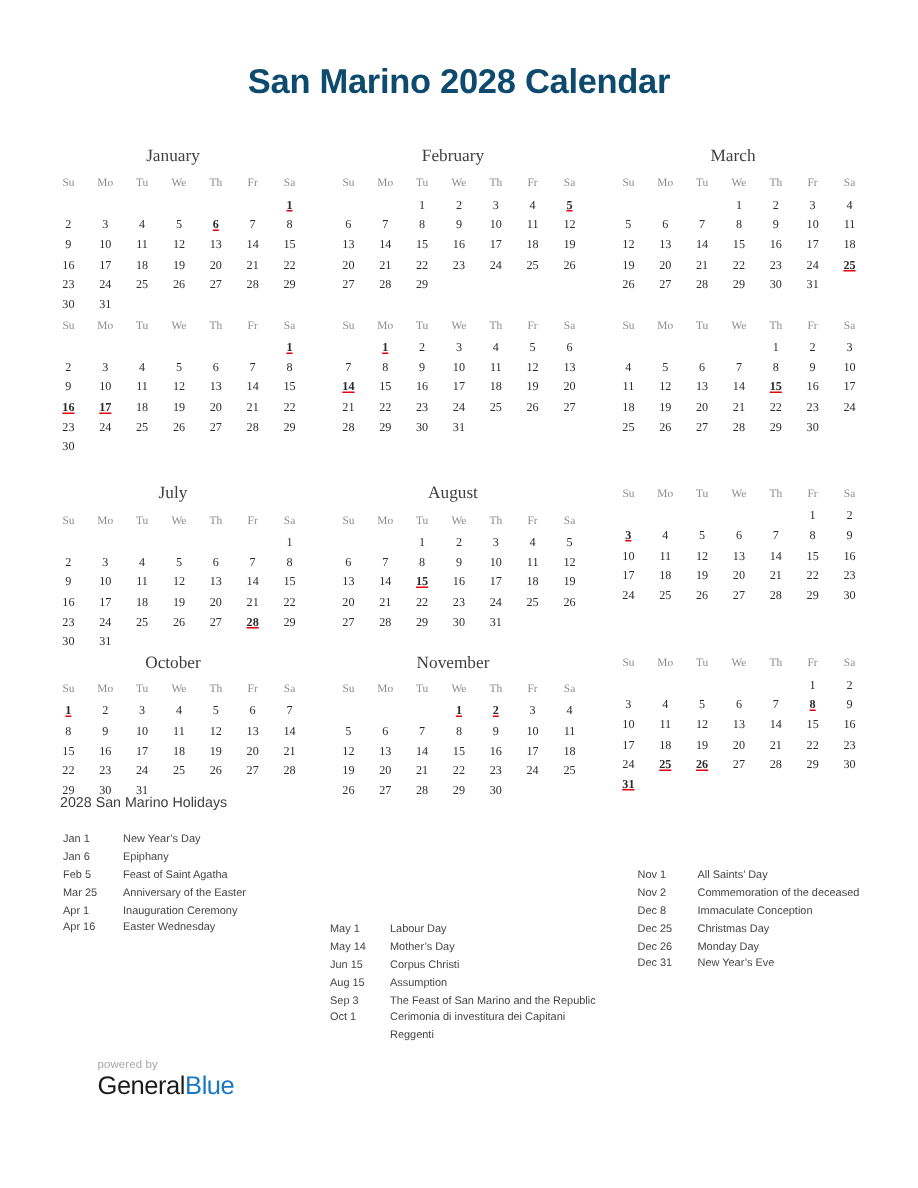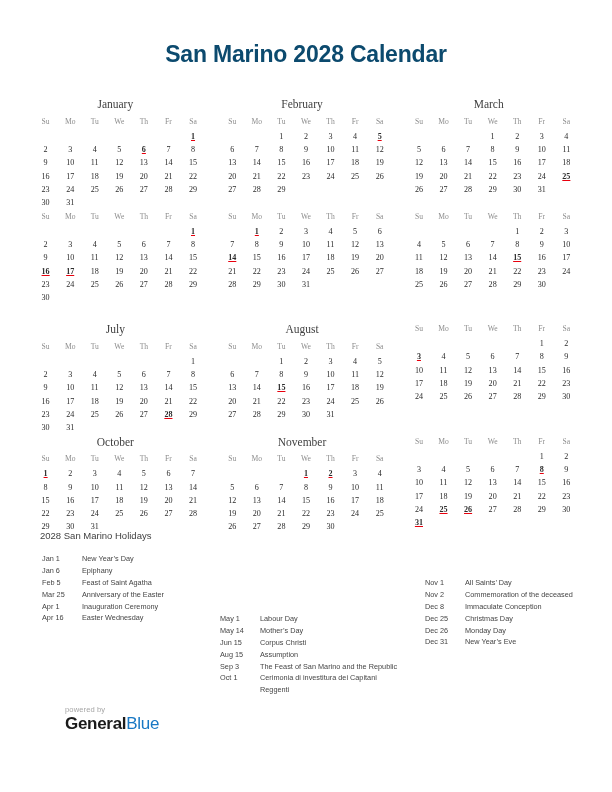--- a/index.html
+++ b/index.html
@@ -148,21 +148,21 @@
     line-height: 1.2;
     margin: 0 0 1px 0;
     letter-spacing: 0.1px;
   }
   .brand-name {
     font-size: 17px;
     line-height: 1.1;
     margin: 0;
     letter-spacing: -0.3px;
   }
-  .brand-general { color: #1b1b1b; font-weight: bold; }
+  .brand-general { color: #1b1b1b; }
   .brand-blue { color: #1878c4; }
 </style>
 </head>
 <body>
 
 <div class="page">
 
   <h1 class="page-title">San Marino 2028 Calendar</h1>
 
   <div class="months-grid">

